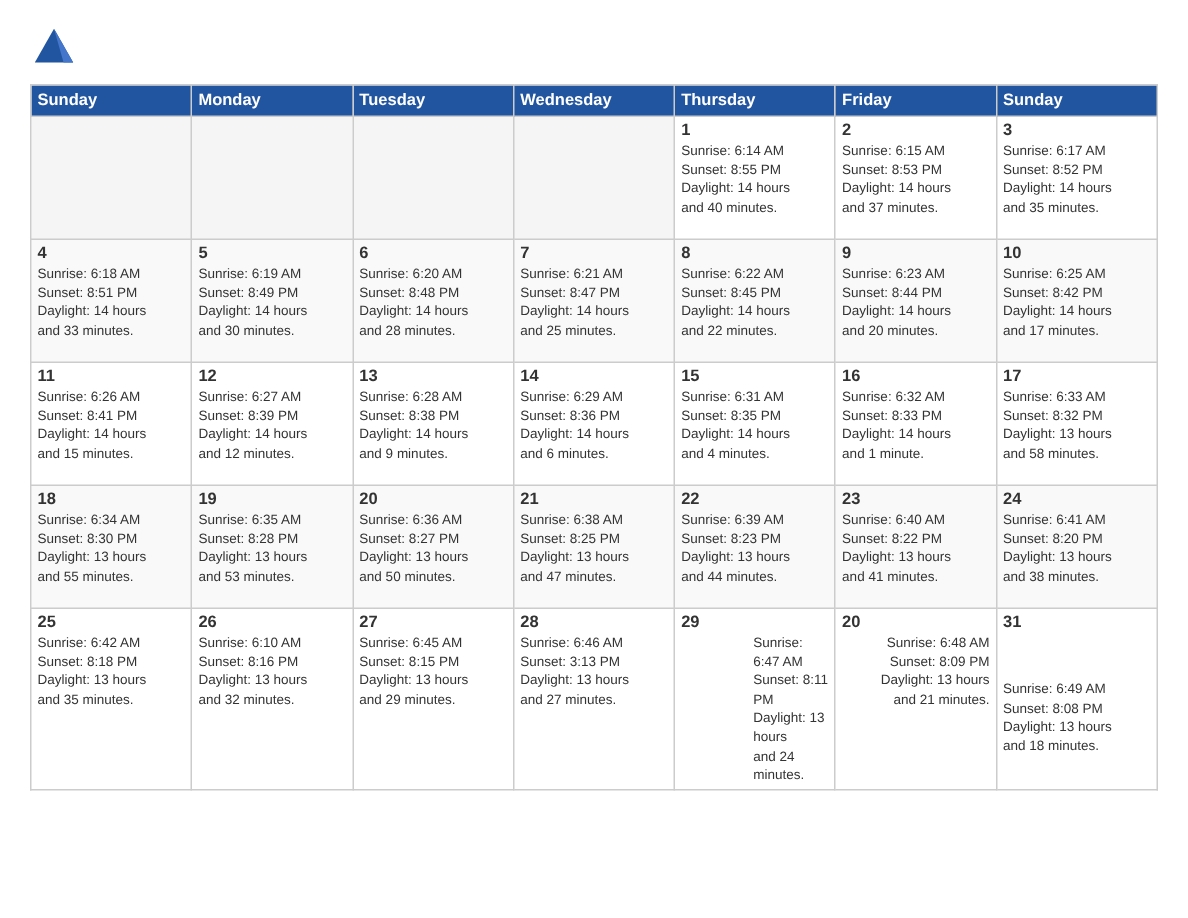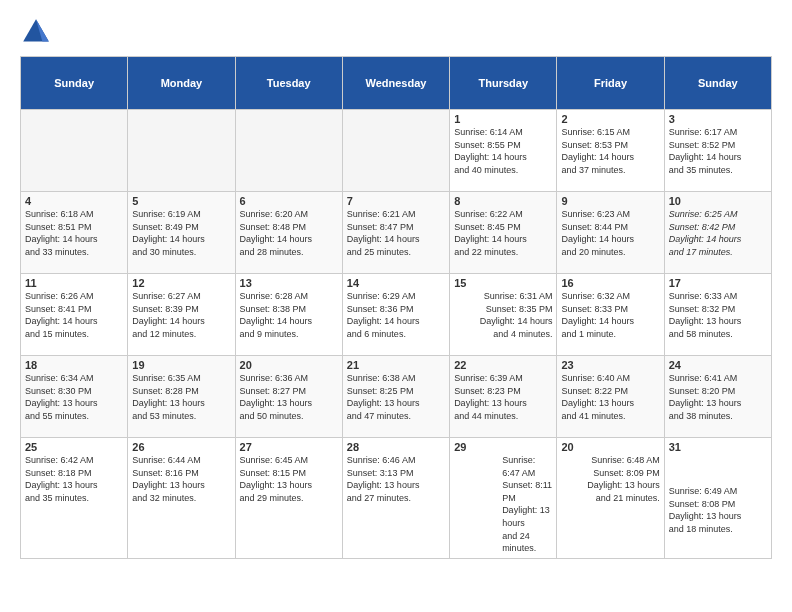--- a/index.html
+++ b/index.html
@@ -61,22 +61,22 @@
     .calendar {
       width: 100%;
       border-collapse: collapse;
       table-layout: fixed;
     }
     .calendar th {
       background: #2255a0;
       color: #fff;
       font-size: 11px;
       font-weight: bold;
-      padding: 20px 4px;
-      text-align: center;
+      padding: 4px 4px;
+      text-align: left;
       border: 1px solid #ccc;
       margin-left: 44px;
     }
     .calendar td {
       border: 1px solid #ccc;
       vertical-align: top;
       padding: 3px 4px;
       font-size: 9.5px;
       color: #333;
       background: #fff;
@@ -199,21 +199,21 @@
           </td>
           <td>
             <span class="day-number">9</span>
             <div class="day-info" style="white-space: pre-line;">Sunrise: 6:23 AM
 Sunset: 8:44 PM
 Daylight: 14 hours
 and 20 minutes.</div>
           </td>
           <td>
             <span class="day-number">10</span>
-            <div class="day-info" style="white-space: pre-line; font-style: italic;">Sunrise: 6:25 AM
+            <div class="day-info" style="white-space: pre-line;">Sunrise: 6:25 AM
 Sunset: 8:42 PM
 Daylight: 14 hours
 and 17 minutes.</div>
           </td>
         </tr>
         <tr>
           <td>
             <span class="day-number">11</span>
             <div class="day-info" style="white-space: pre-line;">Sunrise: 6:26 AM
 Sunset: 8:41 PM
@@ -236,21 +236,21 @@
           </td>
           <td>
             <span class="day-number">14</span>
             <div class="day-info" style="white-space: pre-line;">Sunrise: 6:29 AM
 Sunset: 8:36 PM
 Daylight: 14 hours
 and 6 minutes.</div>
           </td>
           <td>
             <span class="day-number">15</span>
-            <div class="day-info" style="white-space: pre-line; text-align: right;">Sunrise: 6:31 AM
+            <div class="day-info" style="white-space: pre-line;">Sunrise: 6:31 AM
 Sunset: 8:35 PM
 Daylight: 14 hours
 and 4 minutes.</div>
           </td>
           <td>
             <span class="day-number">16</span>
             <div class="day-info" style="white-space: pre-line;">Sunrise: 6:32 AM
 Sunset: 8:33 PM
 Daylight: 14 hours
 and 1 minute.</div>
@@ -317,21 +317,21 @@
         <tr>
           <td>
             <span class="day-number">25</span>
             <div class="day-info" style="white-space: pre-line;">Sunrise: 6:42 AM
 Sunset: 8:18 PM
 Daylight: 13 hours
 and 35 minutes.</div>
           </td>
           <td>
             <span class="day-number">26</span>
-            <div class="day-info" style="white-space: pre-line;">Sunrise: 6:44 AM
+            <div class="day-info" style="white-space: pre-line;">Sunrise: 6:10 AM
 Sunset: 8:16 PM
 Daylight: 13 hours
 and 32 minutes.</div>
           </td>
           <td>
             <span class="day-number">27</span>
             <div class="day-info" style="white-space: pre-line;">Sunrise: 6:45 AM
 Sunset: 8:15 PM
 Daylight: 13 hours
 and 29 minutes.</div>

